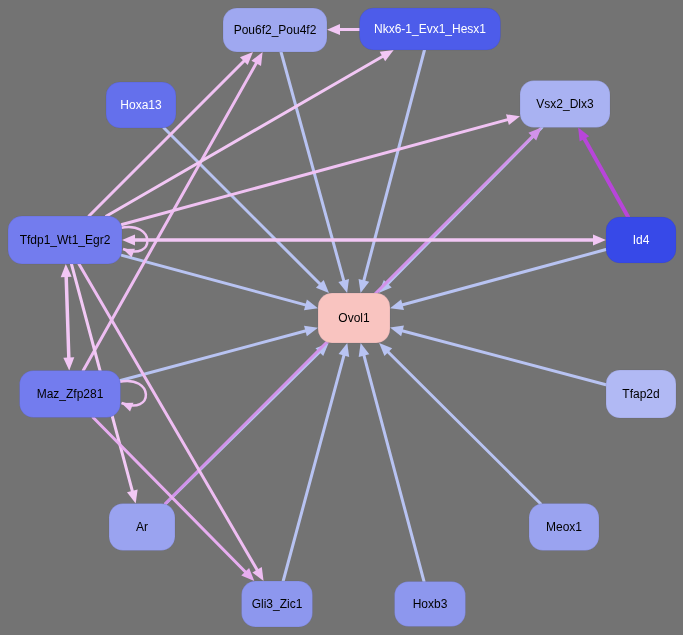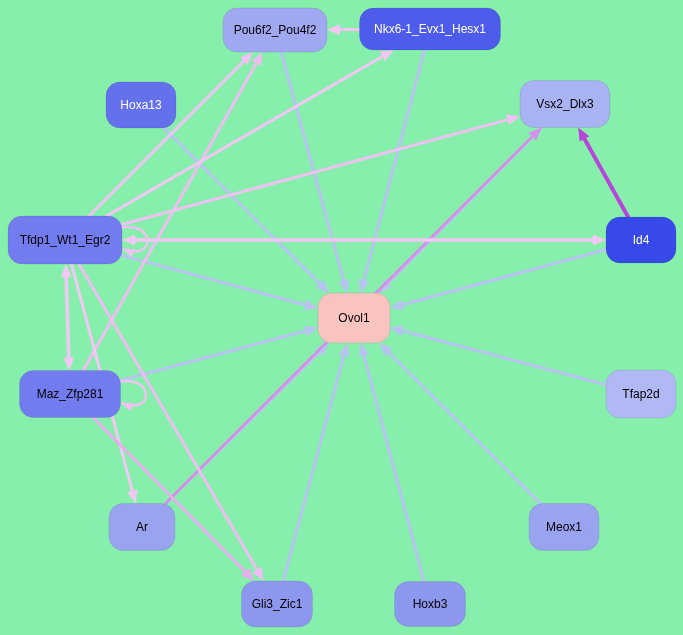--- a/index.html
+++ b/index.html
@@ -1,16 +1,16 @@
 <!DOCTYPE html>
 <html><head>
 <meta charset="utf-8">
 <style>
   html,body{margin:0;padding:0;background:#ffffff;}
-  .stage{position:relative;width:683px;height:635px;background:#86efac;overflow:hidden;}
+  .stage{position:relative;width:683px;height:635px;background:#737373;overflow:hidden;}
   svg text{font-family:"Liberation Sans","DejaVu Sans",sans-serif;font-size:12px;}
 </style>
 </head>
 <body>
 
 <div class="stage">
   <svg id="net" width="683" height="635" viewBox="0 0 683 635" xmlns="http://www.w3.org/2000/svg">
       <g>
         <line x1="281.03472222222223" y1="52" x2="344.9070504373174" y2="284.8510193157902" stroke="#b8c3f2" stroke-width="3" stroke-linecap="round"></line>
         <polygon points="347.1423611111111,293 338.39935134513814,281.91804258119976 349.0074918807959,279.0081706981548" fill="#b8c3f2"></polygon>

